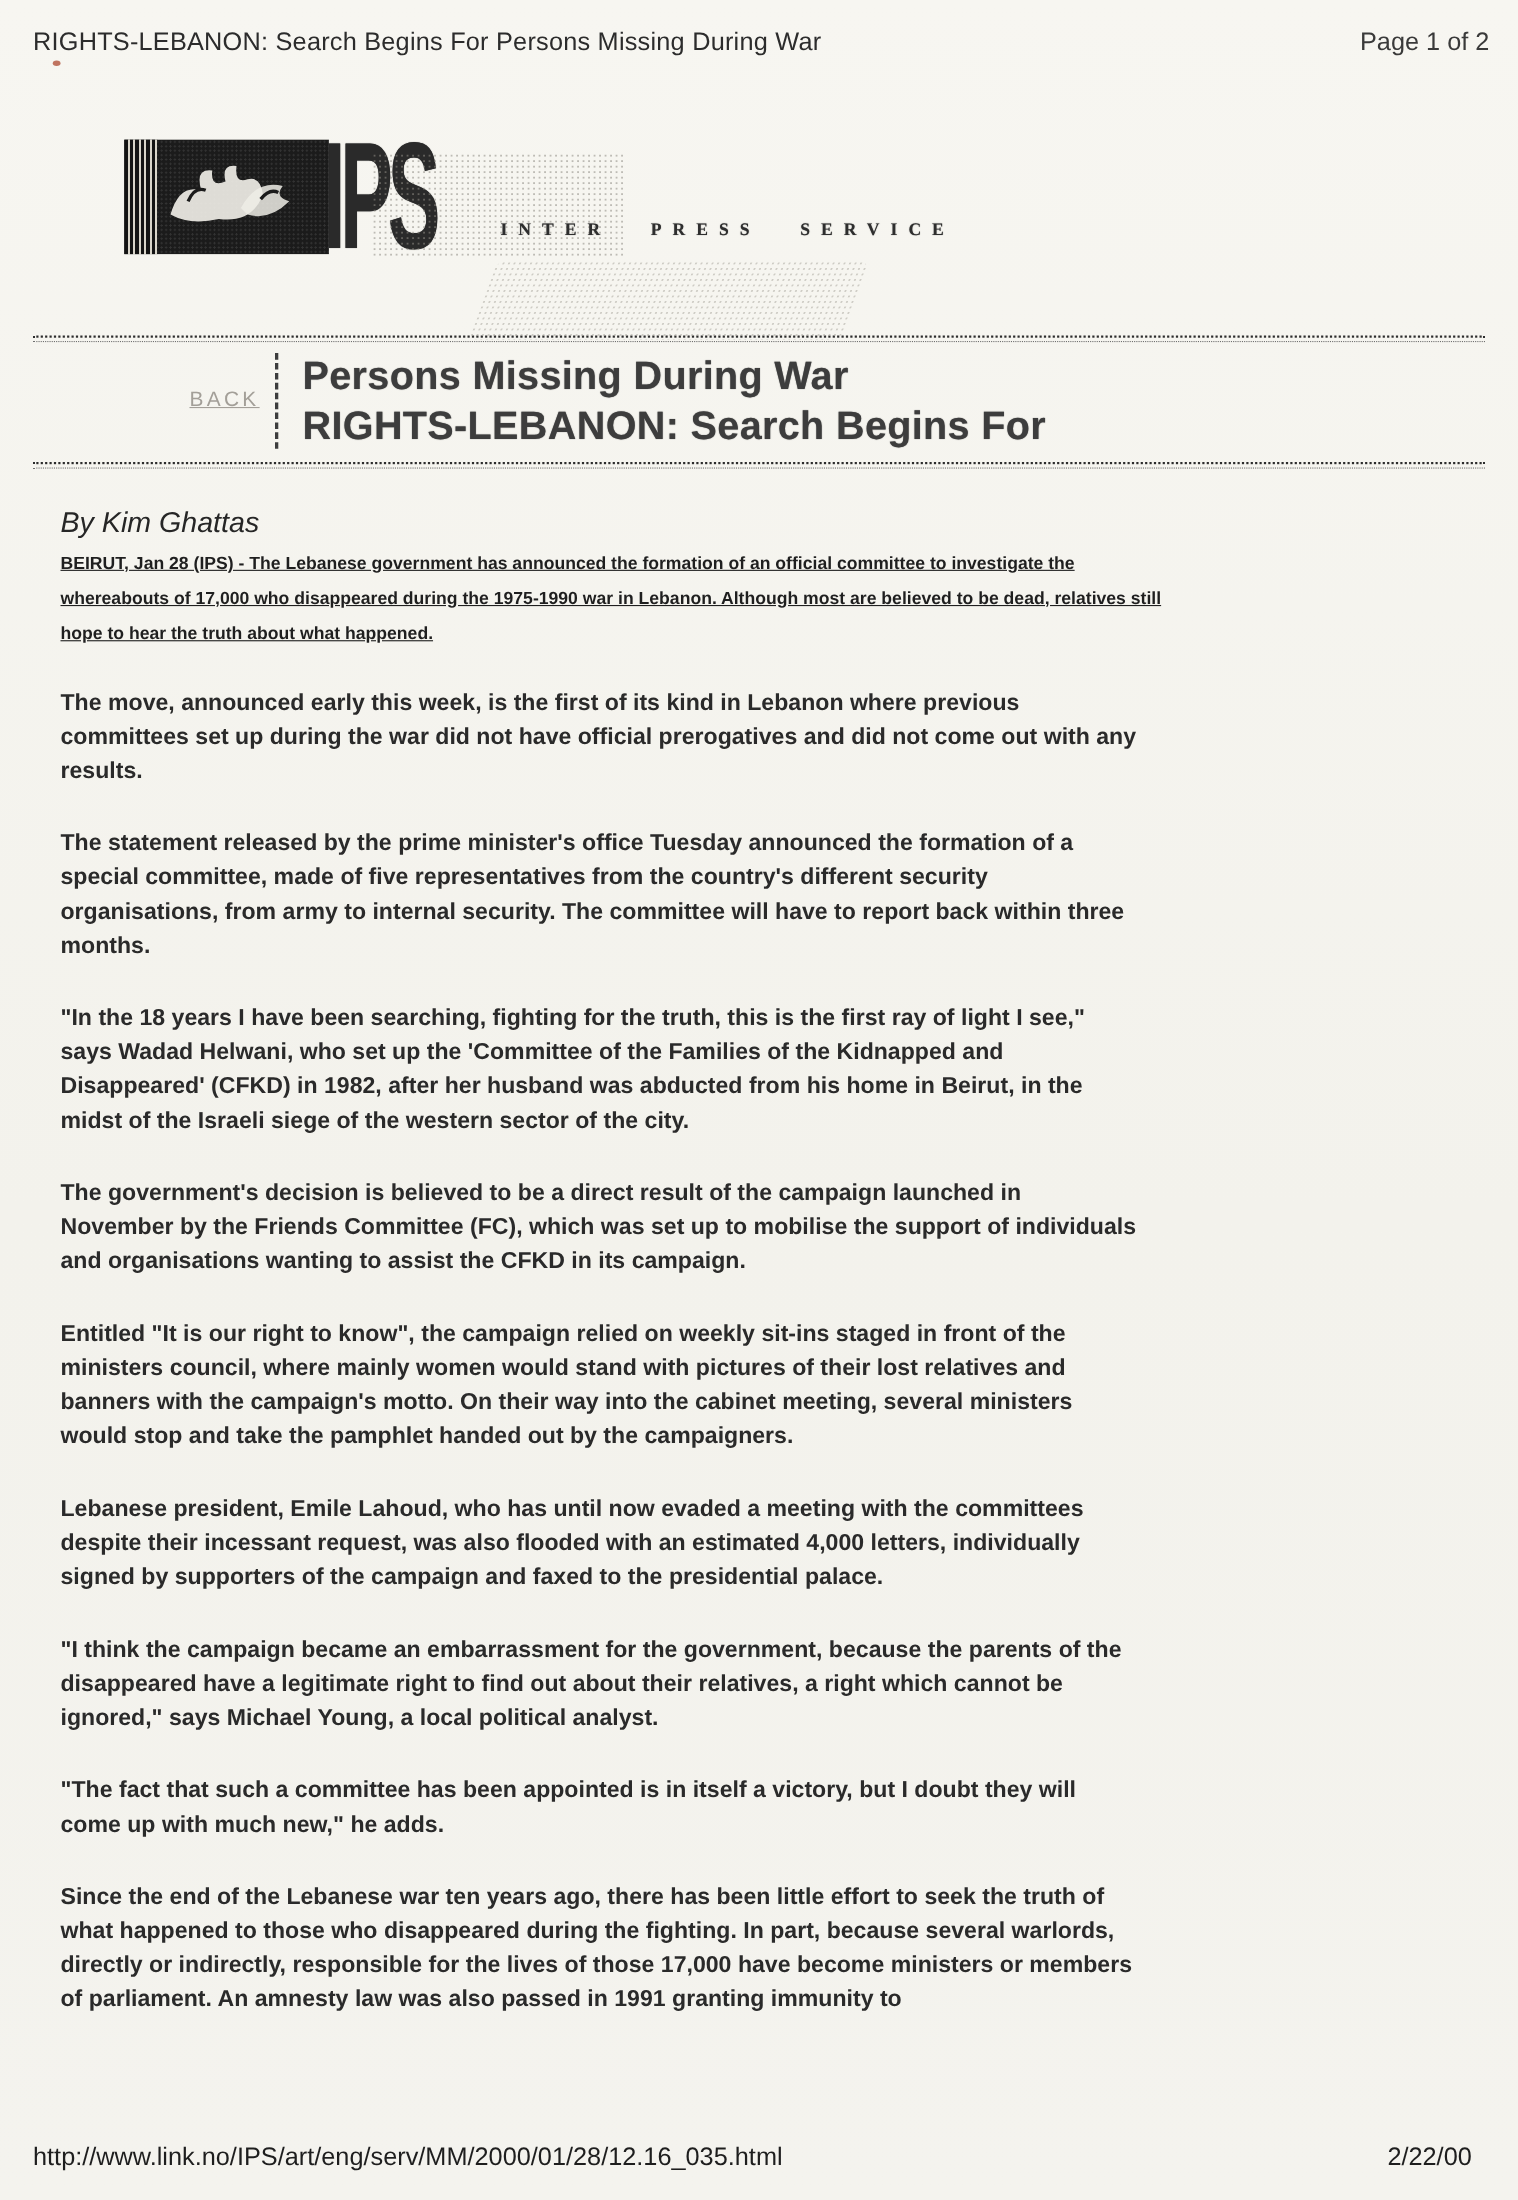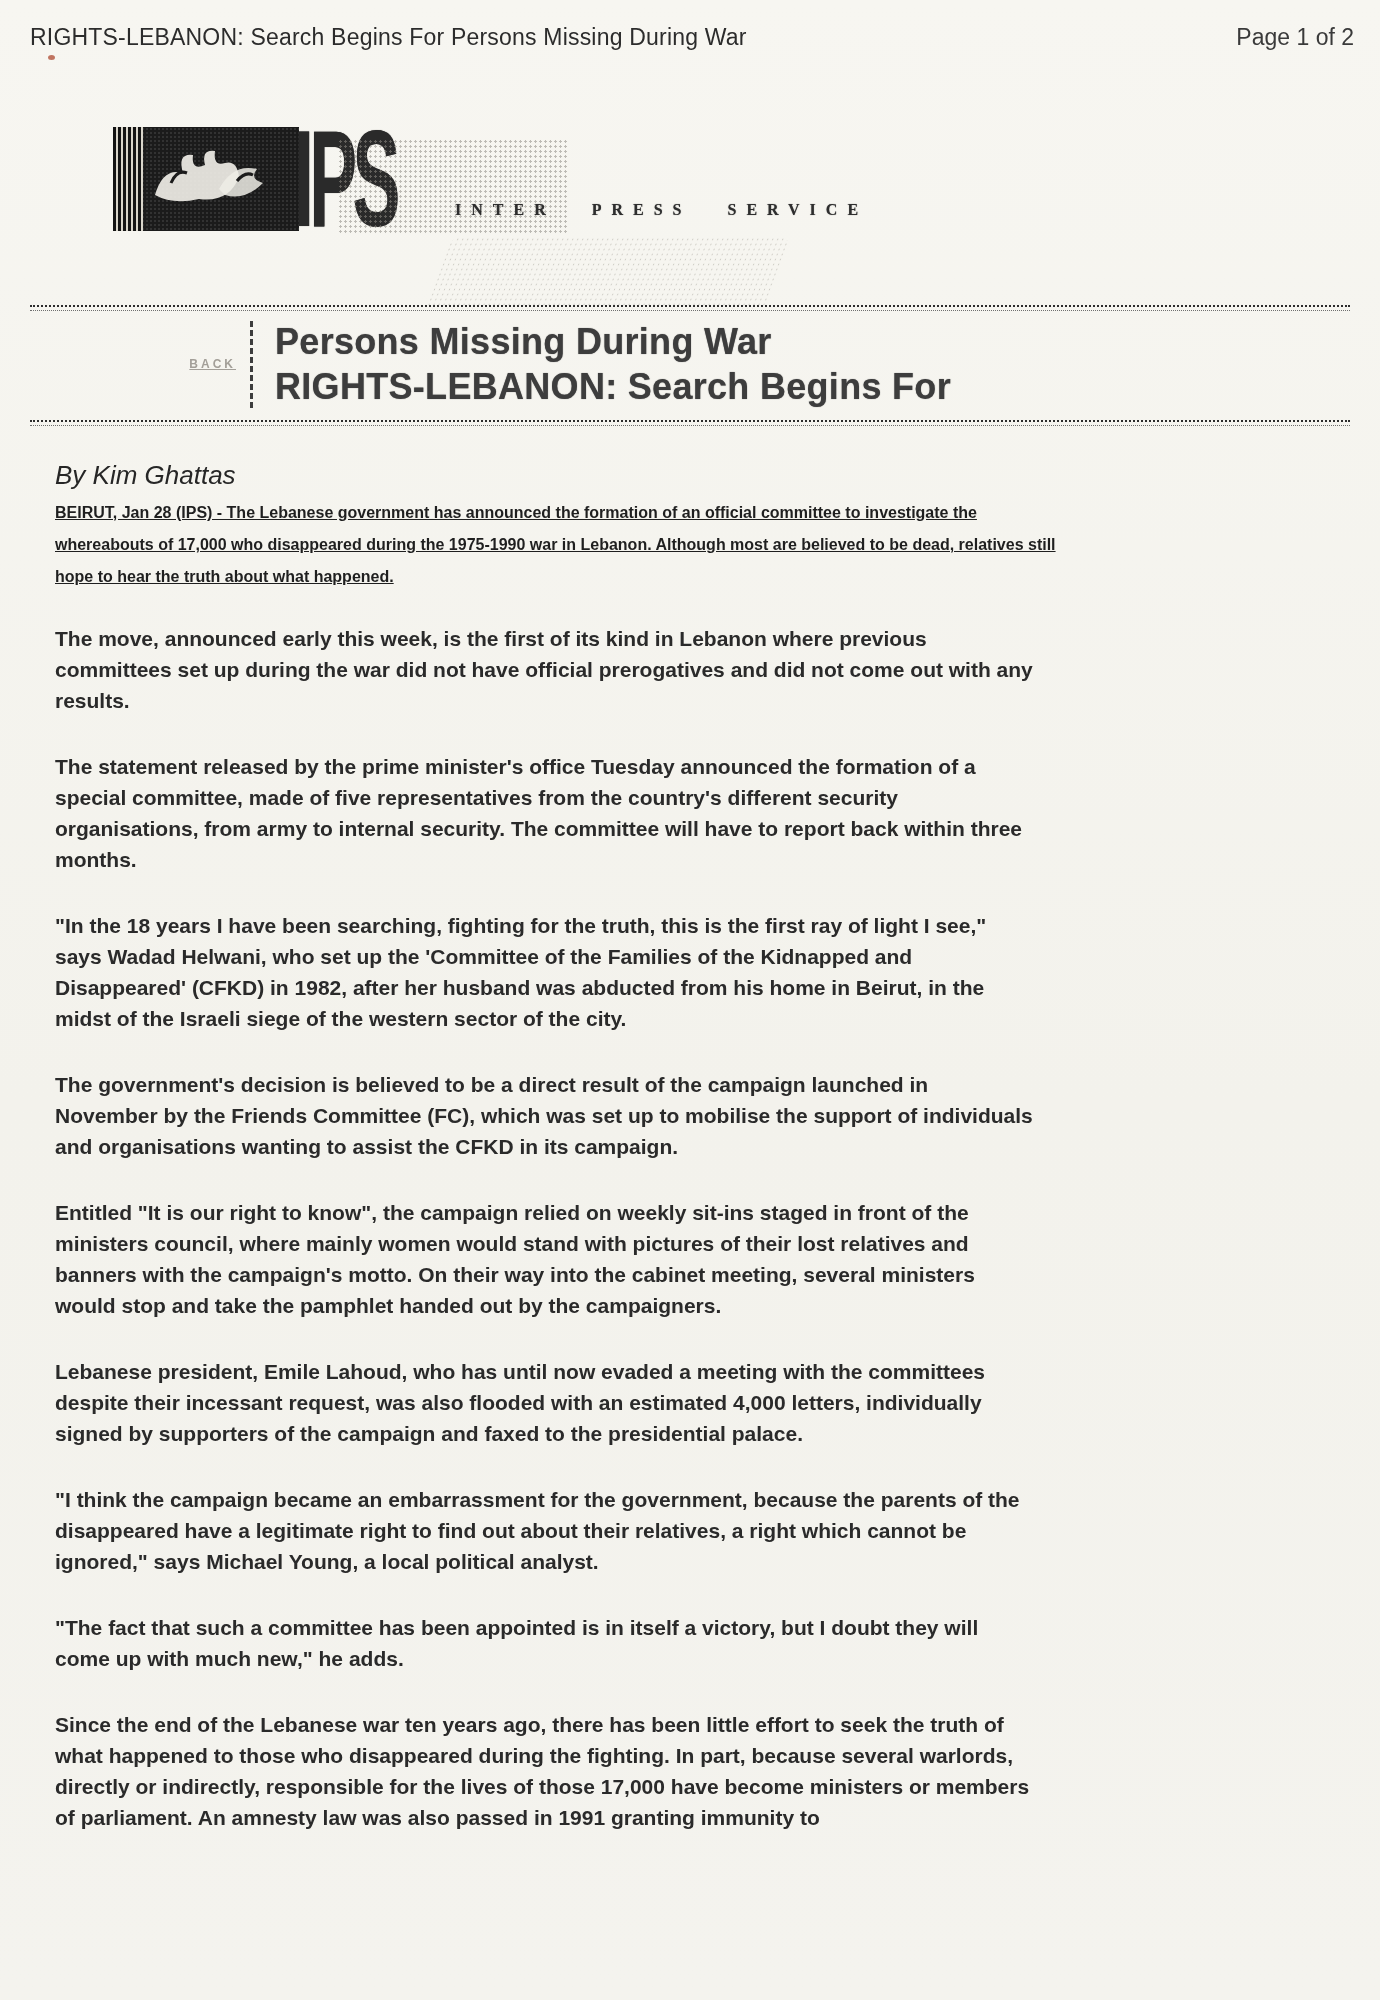--- a/index.html
+++ b/index.html
@@ -64,22 +64,22 @@
   .rule{
     height:3px;margin:0 30px;
     border-top:2px dotted #2c2c2c;
     border-bottom:1px dotted #6f6f6f;
   }
 
   
   .masthead{display:flex;margin:0 36px 0 30px;padding:8px 0 10px;}
   .back-cell{width:206px;display:flex;align-items:center;justify-content:flex-end;padding-right:14px;}
   .back-link{
-    color:#a39f98;font-size:12px;letter-spacing:3px;
-    text-decoration:underline;cursor:pointer;font-weight:bold;
+    color:#a39f98;font-size:19px;letter-spacing:3px;
+    text-decoration:underline;cursor:pointer;
   }
   .mast-divider{border-left:3px dashed #3d3d3d;margin:2px 0;}
   .headline{
     padding-left:22px;font-size:36px;font-weight:bold;color:#3d3d3d;
     line-height:1.26;letter-spacing:0.3px;
     text-shadow:0 0 1px rgba(70,70,70,.75);
   }
   .headline span{display:block;}
 
   
@@ -153,13 +153,17 @@
     <p class="body-para">The statement released by the prime minister's office Tuesday announced the formation of a special committee, made of five representatives from the country's different security organisations, from army to internal security. The committee will have to report back within three months.</p>
     <p class="body-para">"In the 18 years I have been searching, fighting for the truth, this is the first ray of light I see," says Wadad Helwani, who set up the 'Committee of the Families of the Kidnapped and Disappeared' (CFKD) in 1982, after her husband was abducted from his home in Beirut, in the midst of the Israeli siege of the western sector of the city.</p>
     <p class="body-para">The government's decision is believed to be a direct result of the campaign launched in November by the Friends Committee (FC), which was set up to mobilise the support of individuals and organisations wanting to assist the CFKD in its campaign.</p>
     <p class="body-para">Entitled "It is our right to know", the campaign relied on weekly sit-ins staged in front of the ministers council, where mainly women would stand with pictures of their lost relatives and banners with the campaign's motto. On their way into the cabinet meeting, several ministers would stop and take the pamphlet handed out by the campaigners.</p>
     <p class="body-para">Lebanese president, Emile Lahoud, who has until now evaded a meeting with the committees despite their incessant request, was also flooded with an estimated 4,000 letters, individually signed by supporters of the campaign and faxed to the presidential palace.</p>
     <p class="body-para">"I think the campaign became an embarrassment for the government, because the parents of the disappeared have a legitimate right to find out about their relatives, a right which cannot be ignored," says Michael Young, a local political analyst.</p>
     <p class="body-para">"The fact that such a committee has been appointed is in itself a victory, but I doubt they will come up with much new," he adds.</p>
     <p class="body-para">Since the end of the Lebanese war ten years ago, there has been little effort to seek the truth of what happened to those who disappeared during the fighting. In part, because several warlords, directly or indirectly, responsible for the lives of those 17,000 have become ministers or members of parliament. An amnesty law was also passed in 1991 granting immunity to</p>
   </div>
 
+  <div class="print-footer">
+    <div>http://www.link.no/IPS/art/eng/serv/MM/2000/01/28/12.16_035.html</div>
+    <div>2/22/00</div>
+  </div>
 </div>
 
 </body></html>

